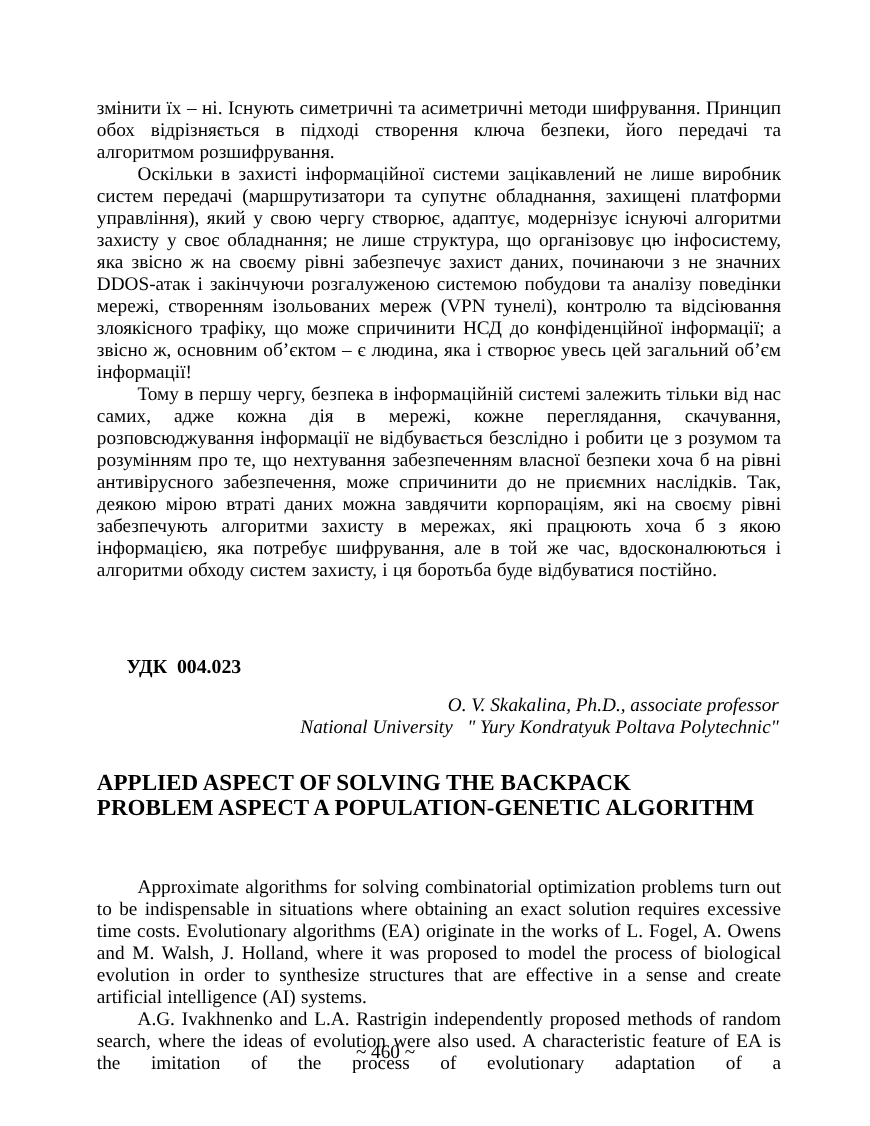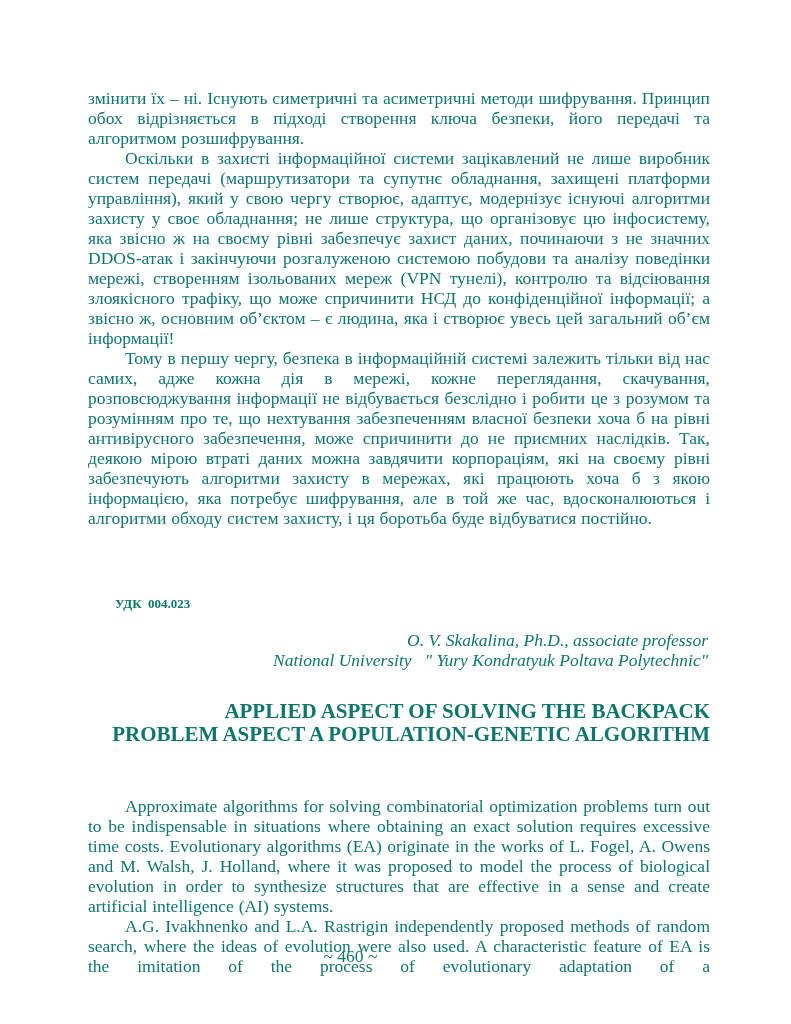--- a/index.html
+++ b/index.html
@@ -6,21 +6,21 @@
     margin: 0;
     padding: 0;
     background: #ffffff;
   }
   .page {
     position: relative;
     width: 791px;
     height: 1024px;
     background: #ffffff;
     font-family: "Liberation Serif", "DejaVu Serif", serif;
-    color: #0f766e;
+    color: #000000;
     overflow: hidden;
   }
   .ua-block {
     position: absolute;
     left: 88px;
     top: 88px;
     width: 622px;
   }
   .body-par {
     margin: 0;
@@ -33,21 +33,21 @@
   .body-par.no-indent {
     text-indent: 0;
   }
   .body-par.justify-last {
     text-align-last: justify;
   }
   .udc {
     position: absolute;
     left: 115px;
     top: 596px;
-    font-size: 13px;
+    font-size: 18px;
     font-weight: bold;
     white-space: pre-wrap;
   }
   .authors {
     position: absolute;
     left: 88px;
     top: 630px;
     width: 620px;
     text-align: right;
     font-style: italic;
@@ -55,21 +55,21 @@
     line-height: 20px;
   }
   .author-line {
     white-space: pre-wrap;
   }
   .article-title {
     position: absolute;
     left: 88px;
     top: 700px;
     width: 622px;
-    text-align: right;
+    text-align: left;
     font-weight: bold;
     font-size: 21px;
     line-height: 23px;
   }
   .en-block {
     position: absolute;
     left: 88px;
     top: 796px;
     width: 622px;
   }

